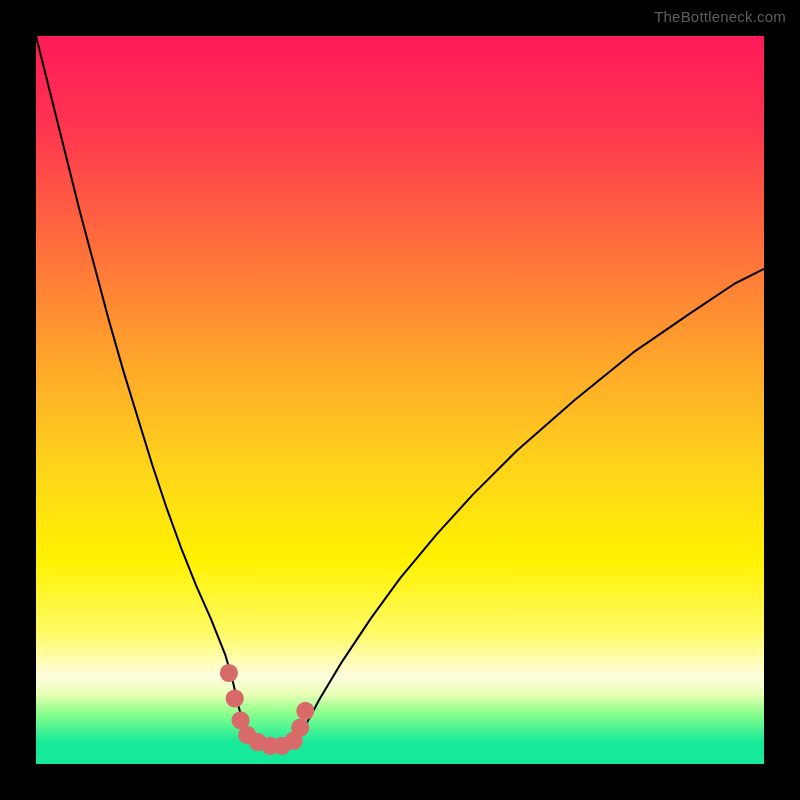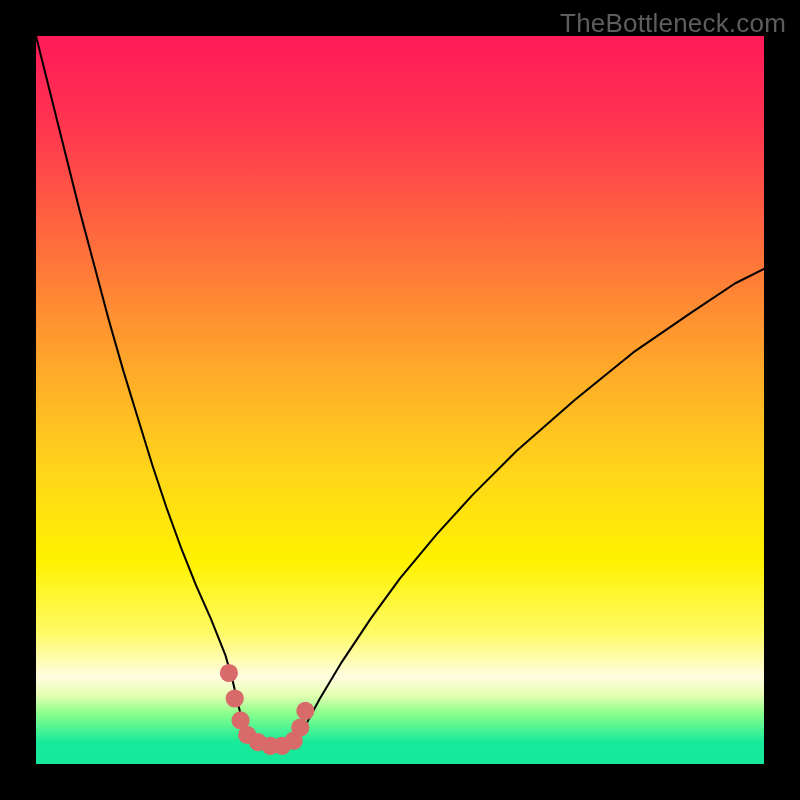--- a/index.html
+++ b/index.html
@@ -24,21 +24,21 @@
   }
   .curve {
     position: absolute;
     inset: 0;
   }
   .attribution {
     position: absolute;
     top: 8px;
     right: 14px;
     font-family: Arial, Helvetica, sans-serif;
-    font-size: 26px;
+    font-size: 15px;
     font-weight: 400;
     color: #5d5d5d;
     letter-spacing: 0.2px;
   }
 </style>
 </head>
 <body>
 
 <div class="frame">
   <div class="attribution">TheBottleneck.com</div>

